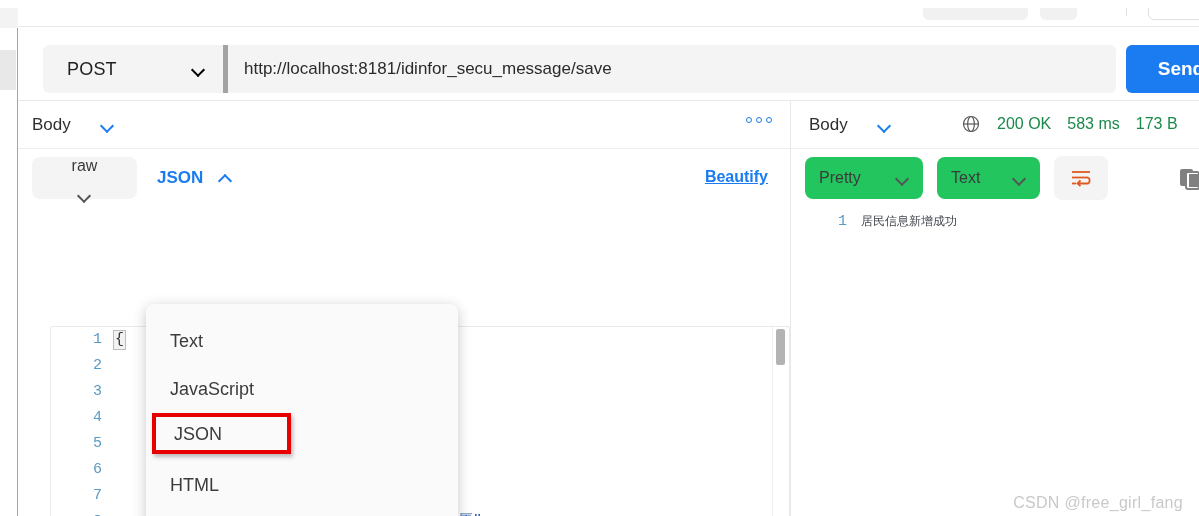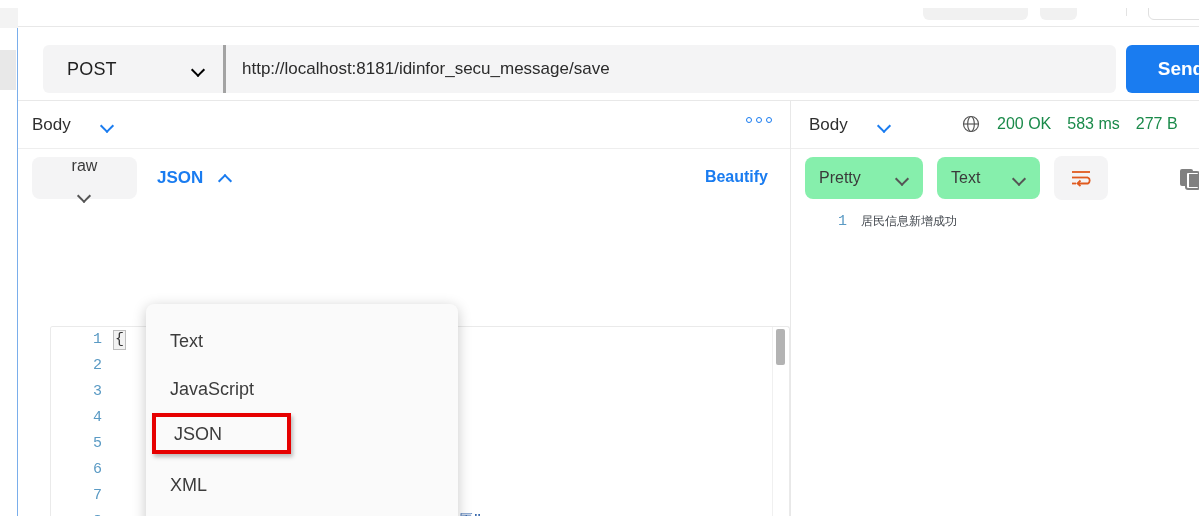--- a/index.html
+++ b/index.html
@@ -59,21 +59,21 @@
     padding: 0 18px 0 24px;
     cursor: pointer;
   }
   .method-label { font-size: 18px; color: #1f1f1f; letter-spacing: .2px; }
   .url-box {
     position: absolute; left: 205px; top: 17px; width: 893px; height: 48px;
     background: #f4f4f5;
     border-radius: 0 6px 6px 0;
     display: flex; align-items: center;
     padding: 0 16px;
-    border-left: 3px solid #a3a3a3;
+    border-left: 5px solid #a3a3a3;
   }
   .url-text {
     font-size: 17px; color: #2b2b2b; white-space: nowrap;
     font-family: "Liberation Sans", sans-serif;
   }
   .send-btn {
     position: absolute; left: 1108px; top: 17px; width: 110px; height: 48px;
     background: #1a7cf0; border-radius: 6px;
     color: #fff; font-size: 19px; font-weight: bold;
     display: flex; align-items: center; justify-content: center;
@@ -125,21 +125,21 @@
   }
   .raw-pill .t { font-size:16px; color:#3a3a3a; }
   .raw-pill .chev { color:#555; }
   .json-sel {
     margin-left: 20px; display:flex; align-items:center; gap:16px; cursor:pointer;
   }
   .json-sel .t { font-size:17px; color:#1a7cf0; font-weight:bold; }
   .json-sel .chev { color:#1a7cf0; }
   .beautify {
     position:absolute; right: 22px; top: 19px;
-    font-size:16px; color:#1a7cf0; font-weight:bold; cursor:pointer;
+    font-size:16px; color:#1a7cf0; font-weight:bold; cursor:pointer;text-decoration:underline;
   }
 
   
   .editor {
     position:absolute; left:32px; top:225px; width:740px; height:291px;
     border:1px solid #eaeaea; border-bottom:none; border-radius:3px 3px 0 0;
     background:#fff; overflow:hidden;
   }
   .gutter {
     position:absolute; left:0; top:0; width:62px; height:100%;
@@ -200,21 +200,21 @@
   .status {
     position:absolute; left:170px; top:13px;
     display:flex; align-items:center; gap:16px;
     white-space:nowrap;
   }
   .globe { width:20px; height:20px; color:#555; }
   .st { font-size:16px; color:#1a8a4a; }
 
   .rp-tools { position:relative; height:58px; display:flex; align-items:center; }
   .pill {
-    height:42px; background:#86efac; border-radius:8px;
+    height:42px; background:#22c55e; border-radius:8px;
     display:flex; align-items:center; justify-content:space-between;
     padding:0 14px; cursor:pointer; margin-left:14px;
   }
   .pill .t { font-size:16px; color:#3a3a3a; }
   .pill .chev { color:#555; }
   .pill.pretty { width:118px; }
   .pill.text { width:103px; }
   .iconbtn {
     margin-left:14px; width:54px; height:44px; background:#f4f4f5;
     border-radius:8px; display:flex; align-items:center; justify-content:center;
@@ -320,20 +320,21 @@
 
       <div class="vtrack">
         <div class="vscroll"></div>
       </div>
     </div>
 
     <div class="dd">
       <div class="dd-item">Text</div>
       <div class="dd-item">JavaScript</div>
       <div class="dd-item"></div>
+      <div class="dd-item">HTML</div>
       <div class="dd-item">XML</div>
       <div class="dd-hl">
         <span>JSON</span>
       </div>
     </div>
   </div>
 
   <div class="rpane">
     <div class="rp-head">
       <div class="bodytab">
@@ -341,21 +342,21 @@
         <span class="chev"></span>
       </div>
       <div class="status">
         <svg class="globe" viewBox="0 0 24 24" fill="none" stroke="currentColor" stroke-width="1.4">
           <circle cx="12" cy="12" r="9"></circle>
           <ellipse cx="12" cy="12" rx="4" ry="9"></ellipse>
           <line x1="3" y1="12" x2="21" y2="12"></line>
         </svg>
         <span class="st">200 OK</span>
         <span class="st">583 ms</span>
-        <span class="st">277 B</span>
+        <span class="st">173 B</span>
       </div>
     </div>
 
     <div class="rp-tools">
       <div class="pill pretty">
         <span class="t">Pretty</span>
         <span class="chev"></span>
       </div>
       <div class="pill text">
         <span class="t">Text</span>
@@ -380,13 +381,14 @@
     </div>
 
     <div class="rbody">
       <div class="row">
         <span class="rn">1</span>
         <span class="rt">居民信息新增成功</span>
       </div>
     </div>
   </div>
 
+  <div class="watermark">CSDN @free_girl_fang</div>
 </div>
 
 </body></html>

